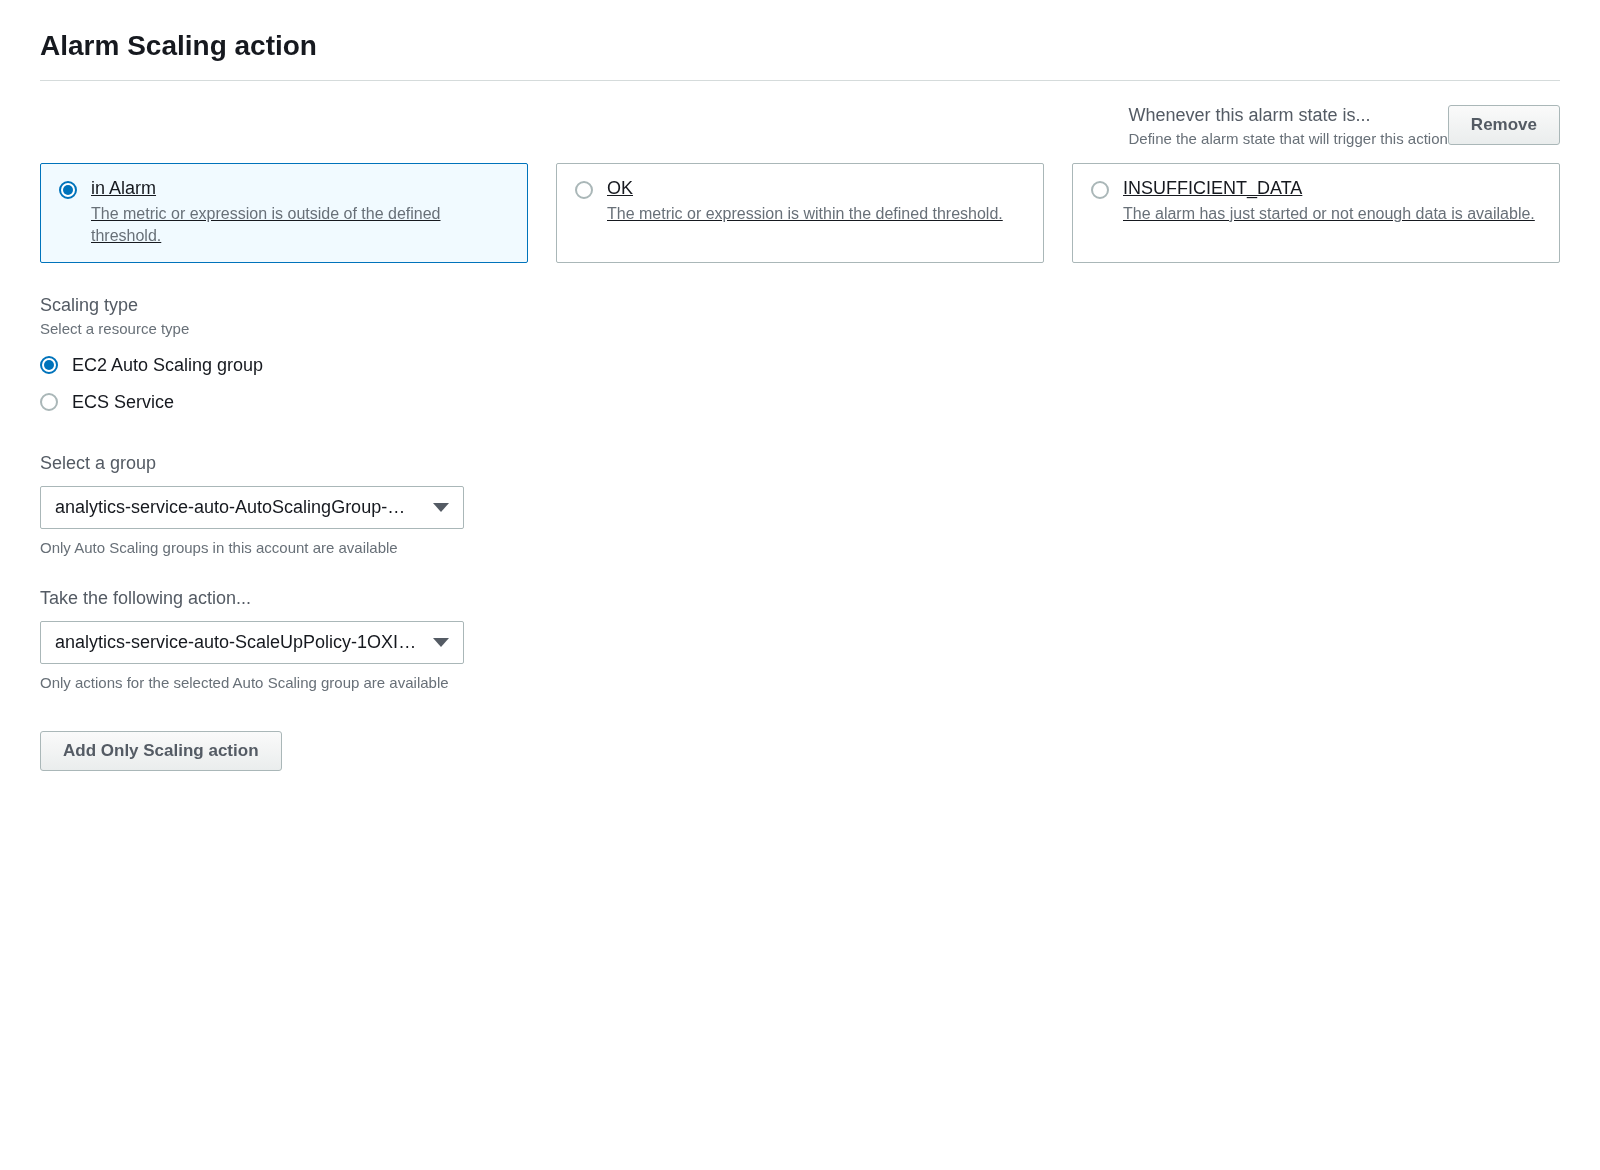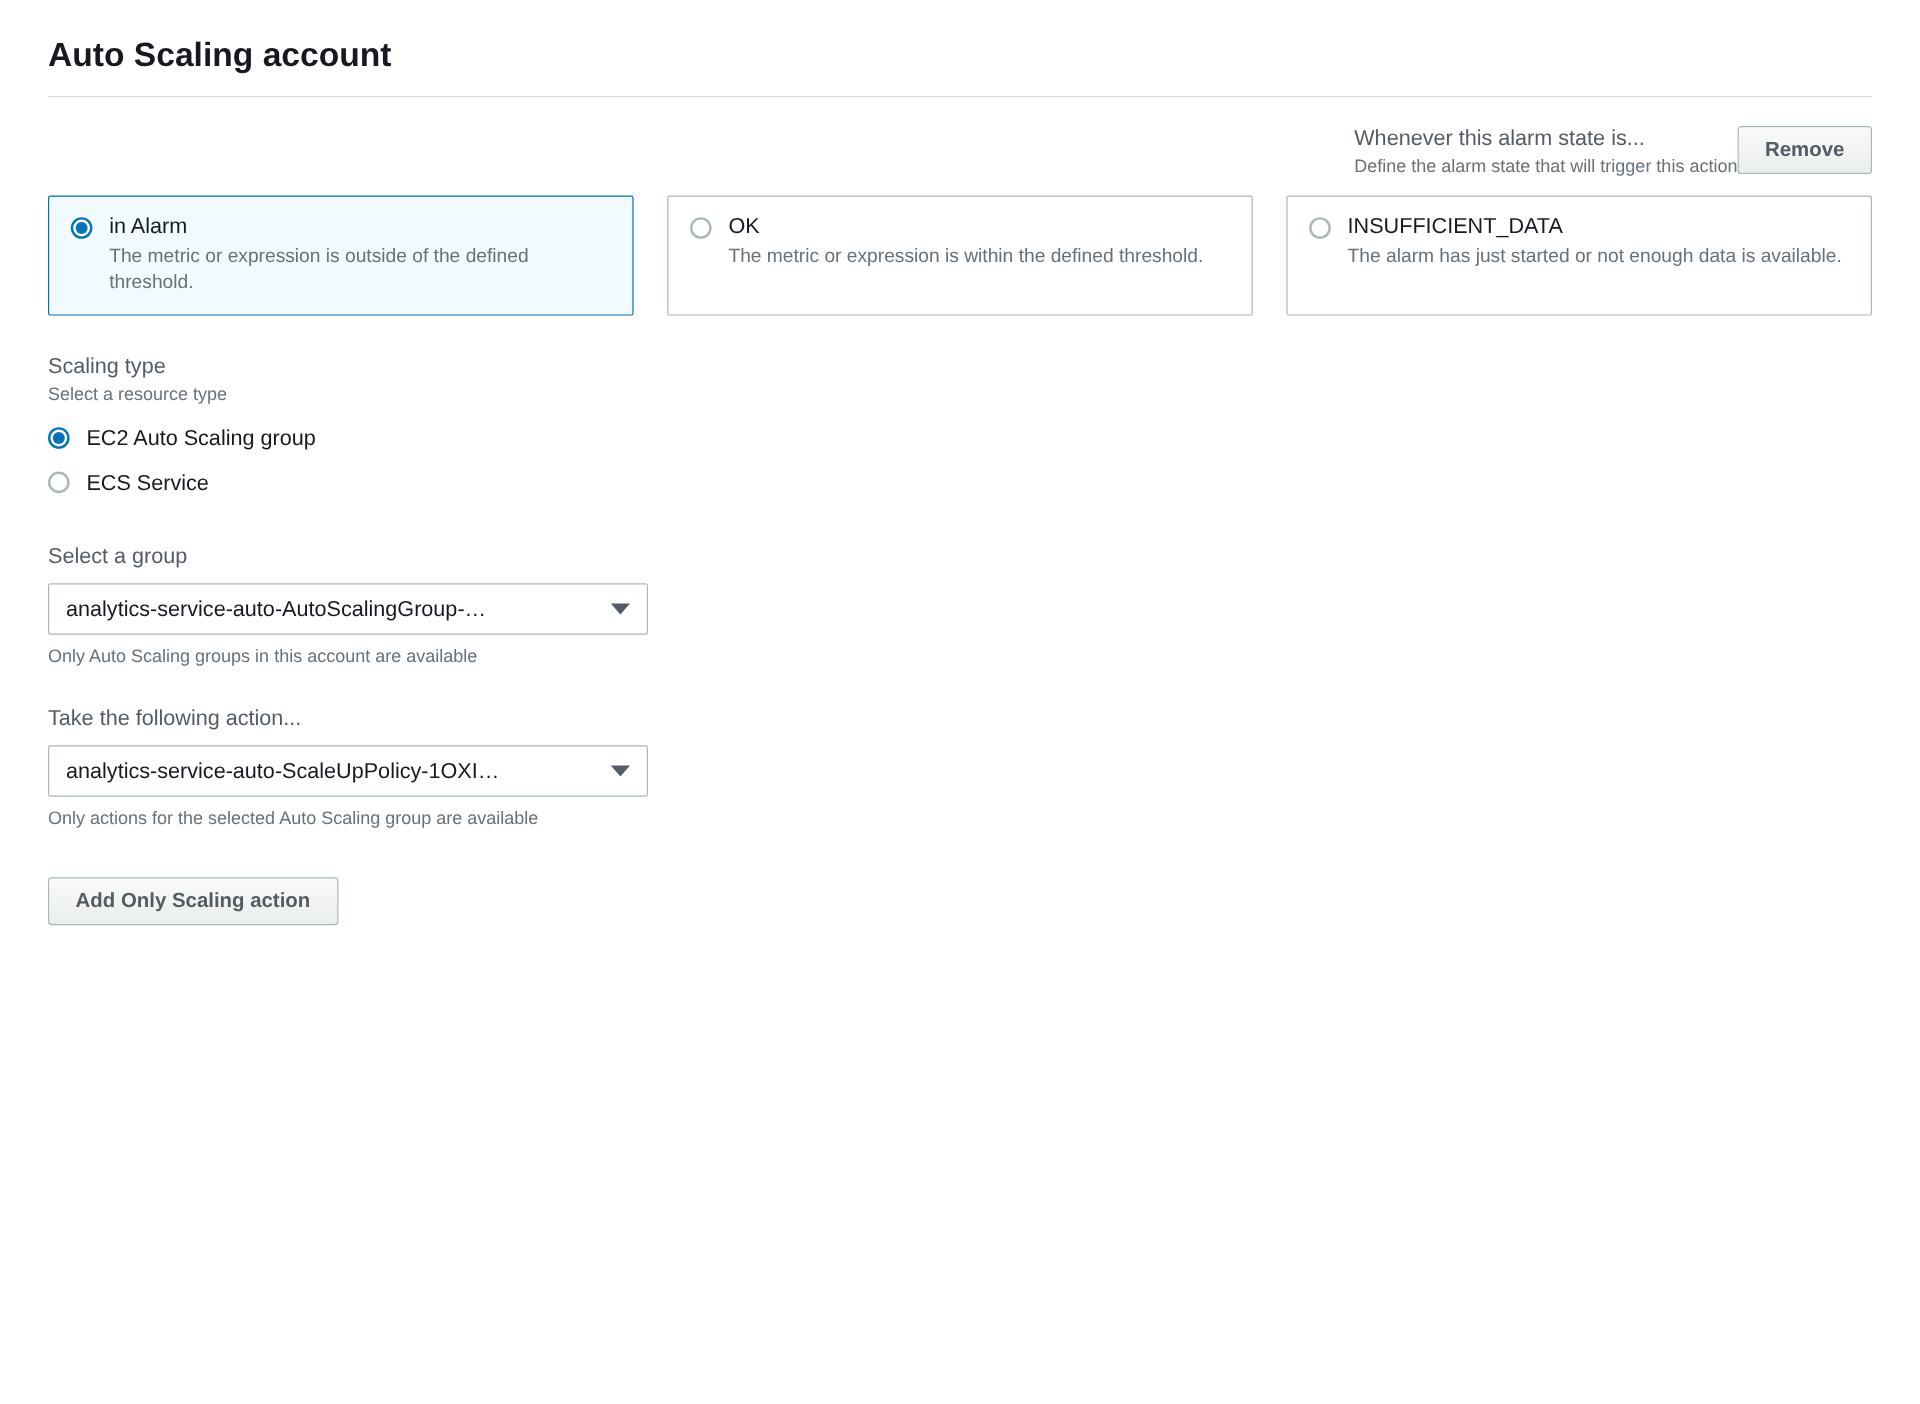--- a/index.html
+++ b/index.html
@@ -49,20 +49,21 @@
       font-size: 17px;
       font-weight: 700;
       color: #545b64;
       cursor: pointer;
       white-space: nowrap;
     }
     .radio-cards {
       display: flex;
       gap: 28px;
       margin-bottom: 32px;
+      text-decoration: underline;
     }
     .radio-card {
       flex: 1;
       border: 1px solid #aab7b8;
       border-radius: 2px;
       padding: 14px 18px;
       display: flex;
       align-items: flex-start;
       gap: 14px;
       cursor: pointer;
@@ -141,21 +142,21 @@
       font-size: 18px;
       color: #16191f;
     }
     .select-group {
       margin-bottom: 32px;
     }
     .select-box {
       margin-top: 12px;
       border: 1px solid #aab7b8;
       border-radius: 2px;
-      width: 500px;
+      width: 424px;
       padding: 10px 14px;
       display: flex;
       justify-content: space-between;
       align-items: center;
       cursor: pointer;
       background: #fff;
     }
     .select-value {
       font-size: 18px;
       color: #16191f;
@@ -179,21 +180,21 @@
       margin-top: 10px;
       max-width: 500px;
     }
     .add-action-row {
       margin-top: 40px;
     }
   </style>
 </head>
 <body>
 
-<h1 class="section-header">Auto Scaling account</h1>
+<h1 class="section-header">Alarm Scaling action</h1>
 <hr class="divider">
 
 <div class="top-row">
   <div>
     <div class="field-label">Whenever this alarm state is...</div>
     <div class="field-description">Define the alarm state that will trigger this action</div>
   </div>
   <button class="btn">Remove</button>
 </div>
 

